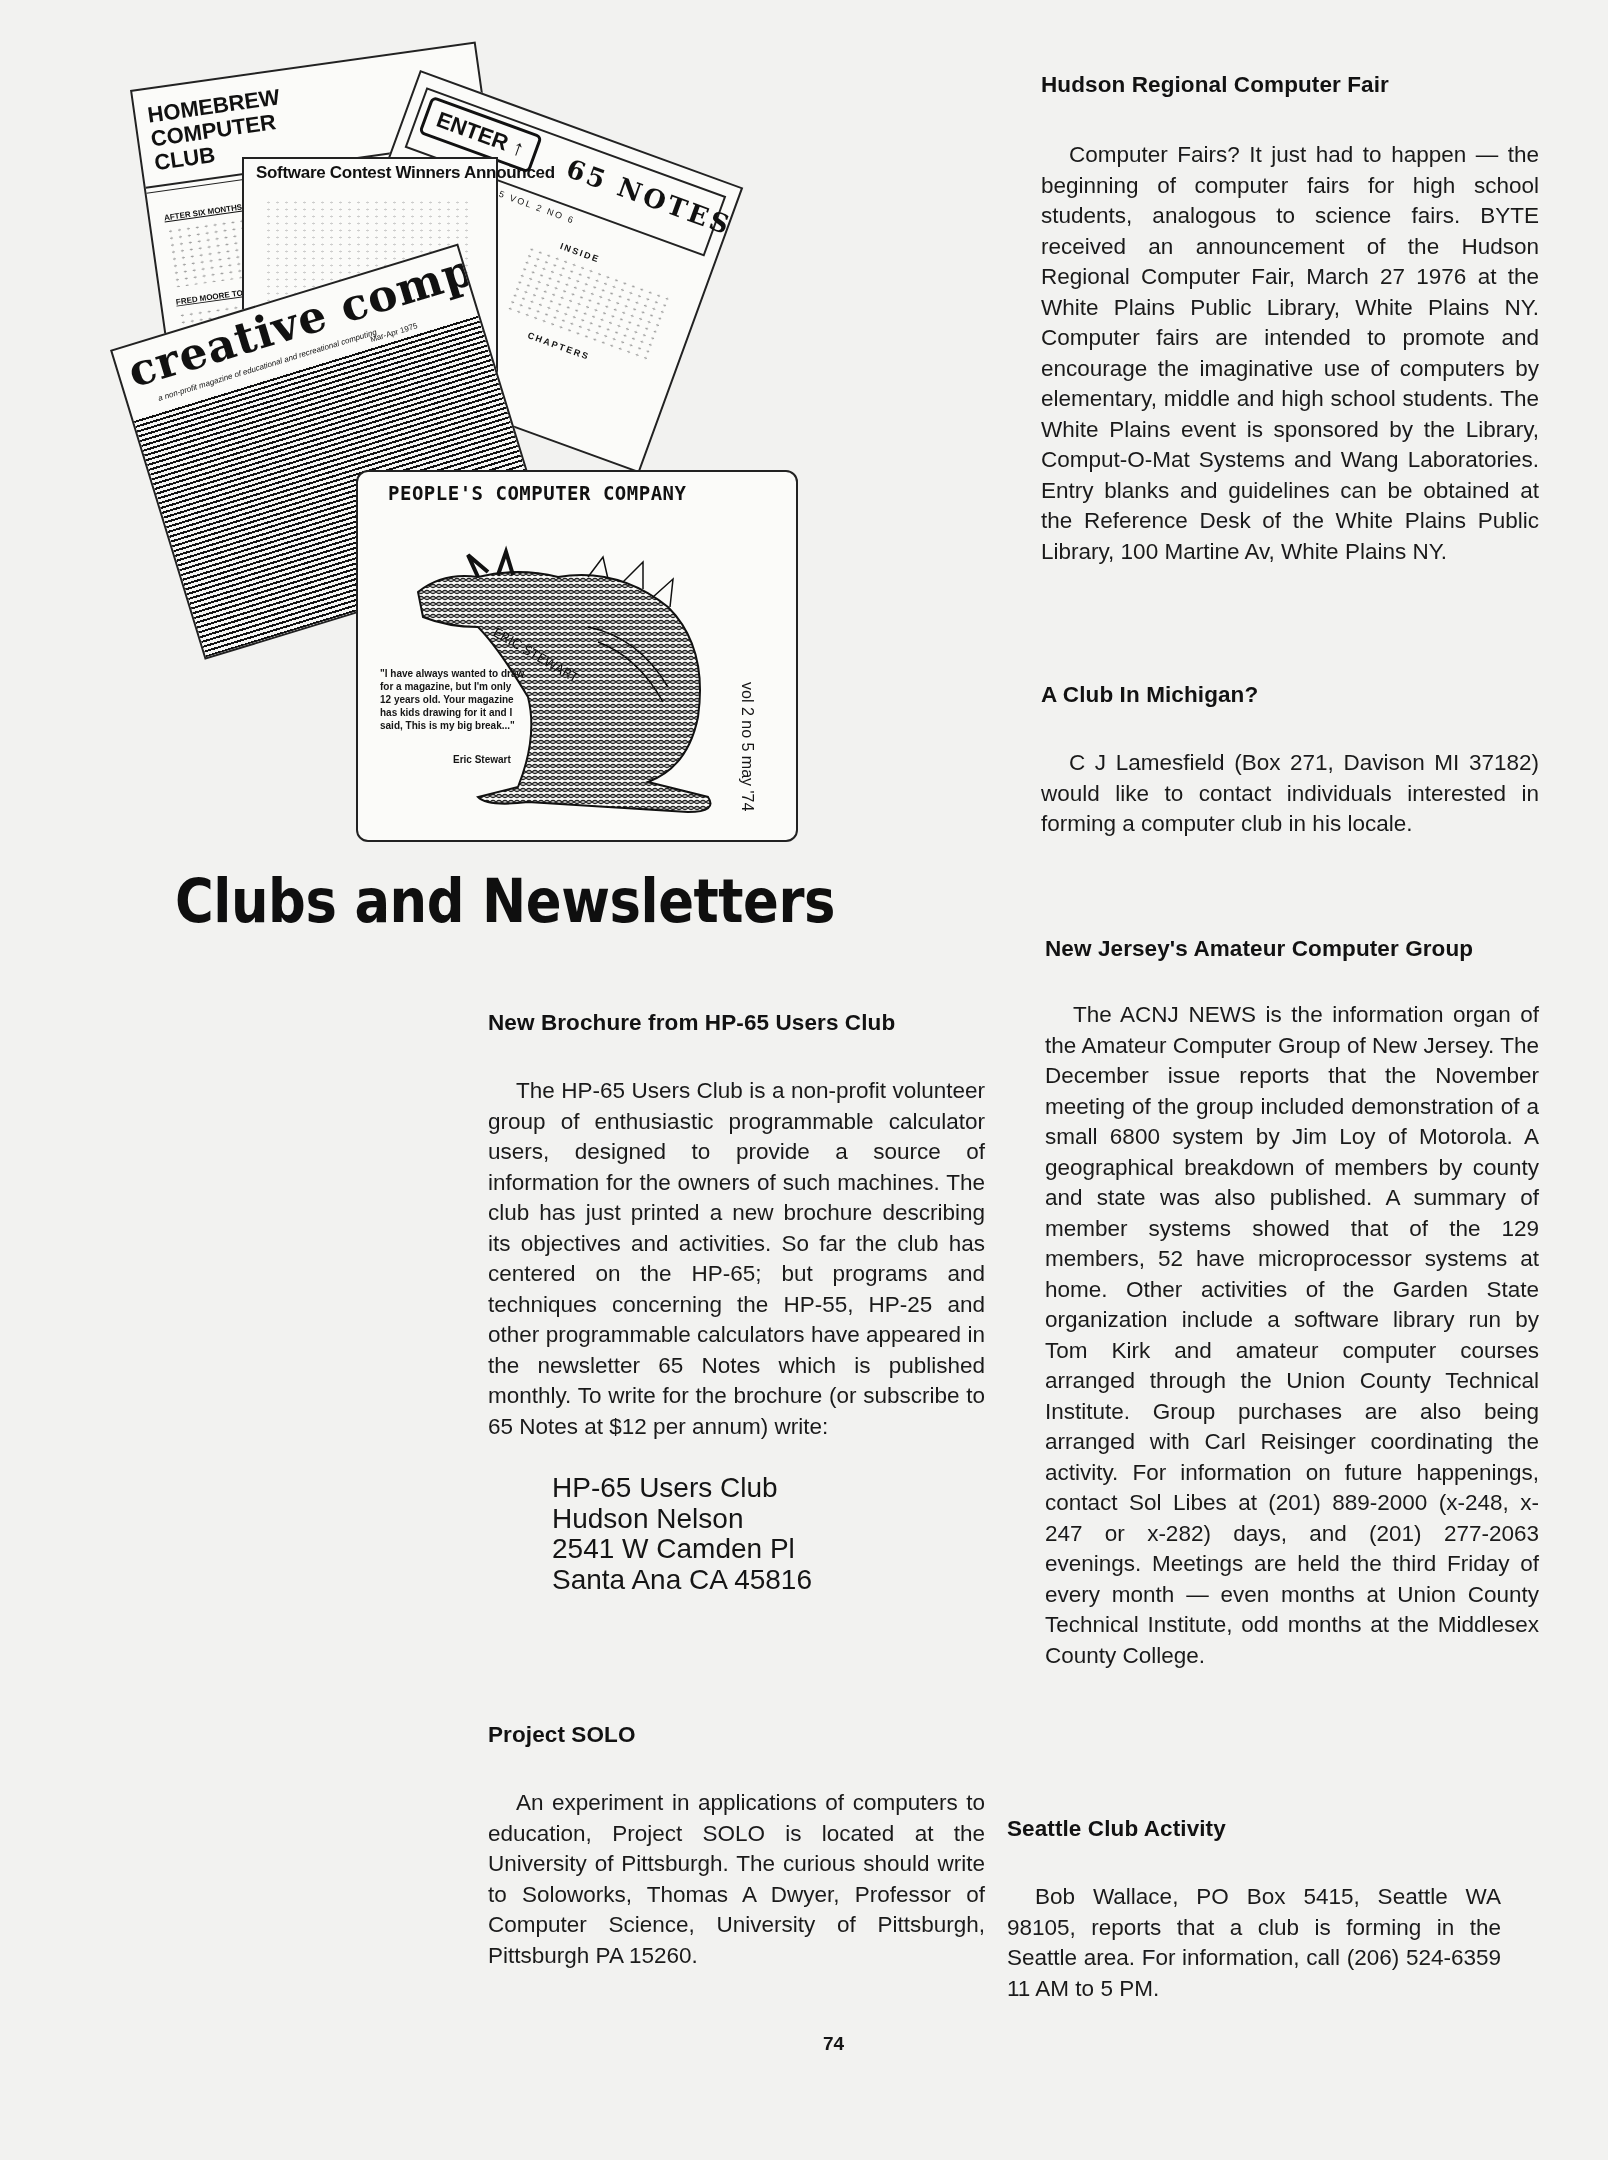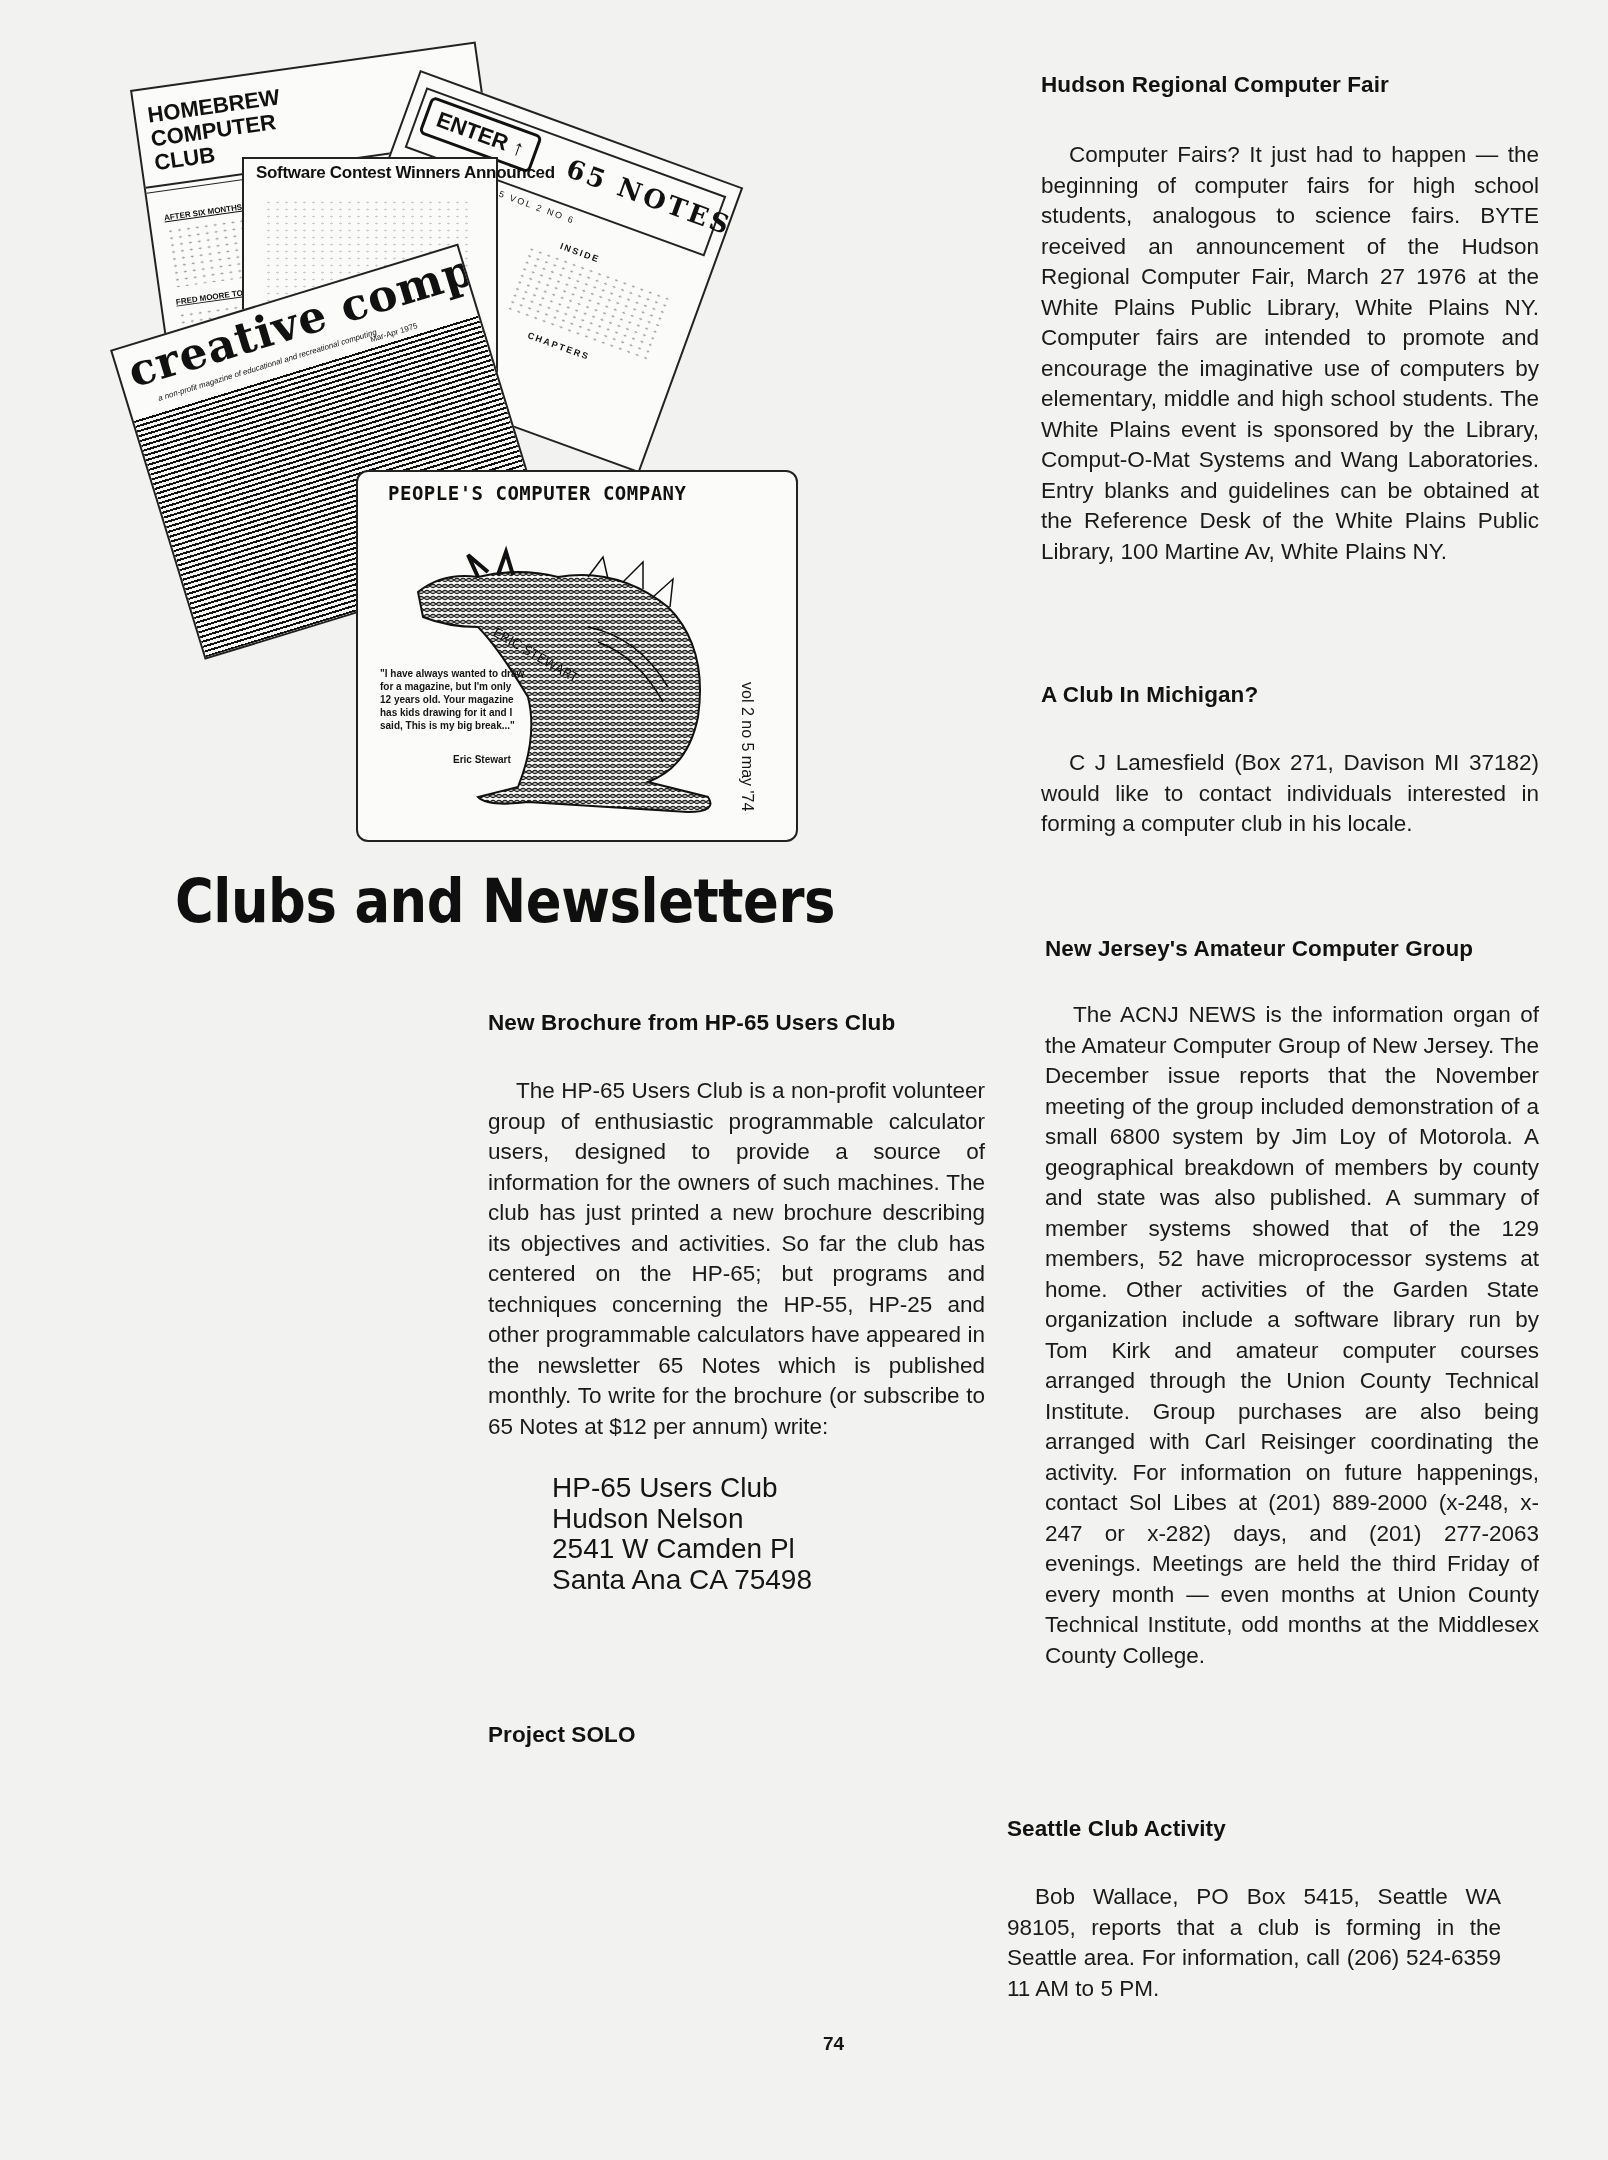--- a/index.html
+++ b/index.html
@@ -102,26 +102,27 @@
 
 <h1 class="abs main-title" style="left:175px; top:866px;">Clubs and Newsletters</h1>
 
 <section class="abs" style="left:488px; top:1010px; width:497px;">
   <h2 class="heading">New Brochure from HP-65 Users Club</h2>
   <p class="body-text" style="margin-top:40px;"><span>The HP-65 Users Club is a non-profit volunteer group of enthusiastic programmable calculator users, designed to provide a source of information for the owners of such machines. The club has just printed a new brochure describing its objectives and activities. So far the club has centered on the HP-65; but programs and techniques concerning the HP-55, HP-25 and other programmable calculators have appeared in the newsletter </span><b>65 Notes</b><span> which is published monthly. To write for the brochure (or subscribe to </span><b>65 Notes</b><span> at $12 per annum) write:</span></p>
   <div class="address" style="margin-top:31px; margin-left:64px;">
     <div>HP-65 Users Club</div>
     <div>Hudson Nelson</div>
     <div>2541 W Camden Pl</div>
-    <div>Santa Ana CA 75498</div>
+    <div>Santa Ana CA 45816</div>
   </div>
 </section>
 
 <section class="abs" style="left:488px; top:1722px; width:497px;">
   <h2 class="heading">Project SOLO</h2>
+  <p class="body-text" style="margin-top:40px;">An experiment in applications of computers to education, Project SOLO is located at the University of Pittsburgh. The curious should write to Soloworks, Thomas A Dwyer, Professor of Computer Science, University of Pittsburgh, Pittsburgh PA 15260.</p>
 </section>
 
 <section class="abs" style="left:1041px; top:72px; width:498px;">
   <h2 class="heading">Hudson Regional Computer Fair</h2>
   <p class="body-text" style="margin-top:42px;">Computer Fairs? It just had to happen — the beginning of computer fairs for high school students, analogous to science fairs. BYTE received an announcement of the Hudson Regional Computer Fair, March 27 1976 at the White Plains Public Library, White Plains NY. Computer fairs are intended to promote and encourage the imaginative use of computers by elementary, middle and high school students. The White Plains event is sponsored by the Library, Comput-O-Mat Systems and Wang Laboratories. Entry blanks and guidelines can be obtained at the Reference Desk of the White Plains Public Library, 100 Martine Av, White Plains NY.</p>
 </section>
 
 <section class="abs" style="left:1041px; top:682px; width:498px;">
   <h2 class="heading">A Club In Michigan?</h2>
   <p class="body-text" style="margin-top:40px;">C J Lamesfield (Box 271, Davison MI 37182) would like to contact individuals interested in forming a computer club in his locale.</p>

